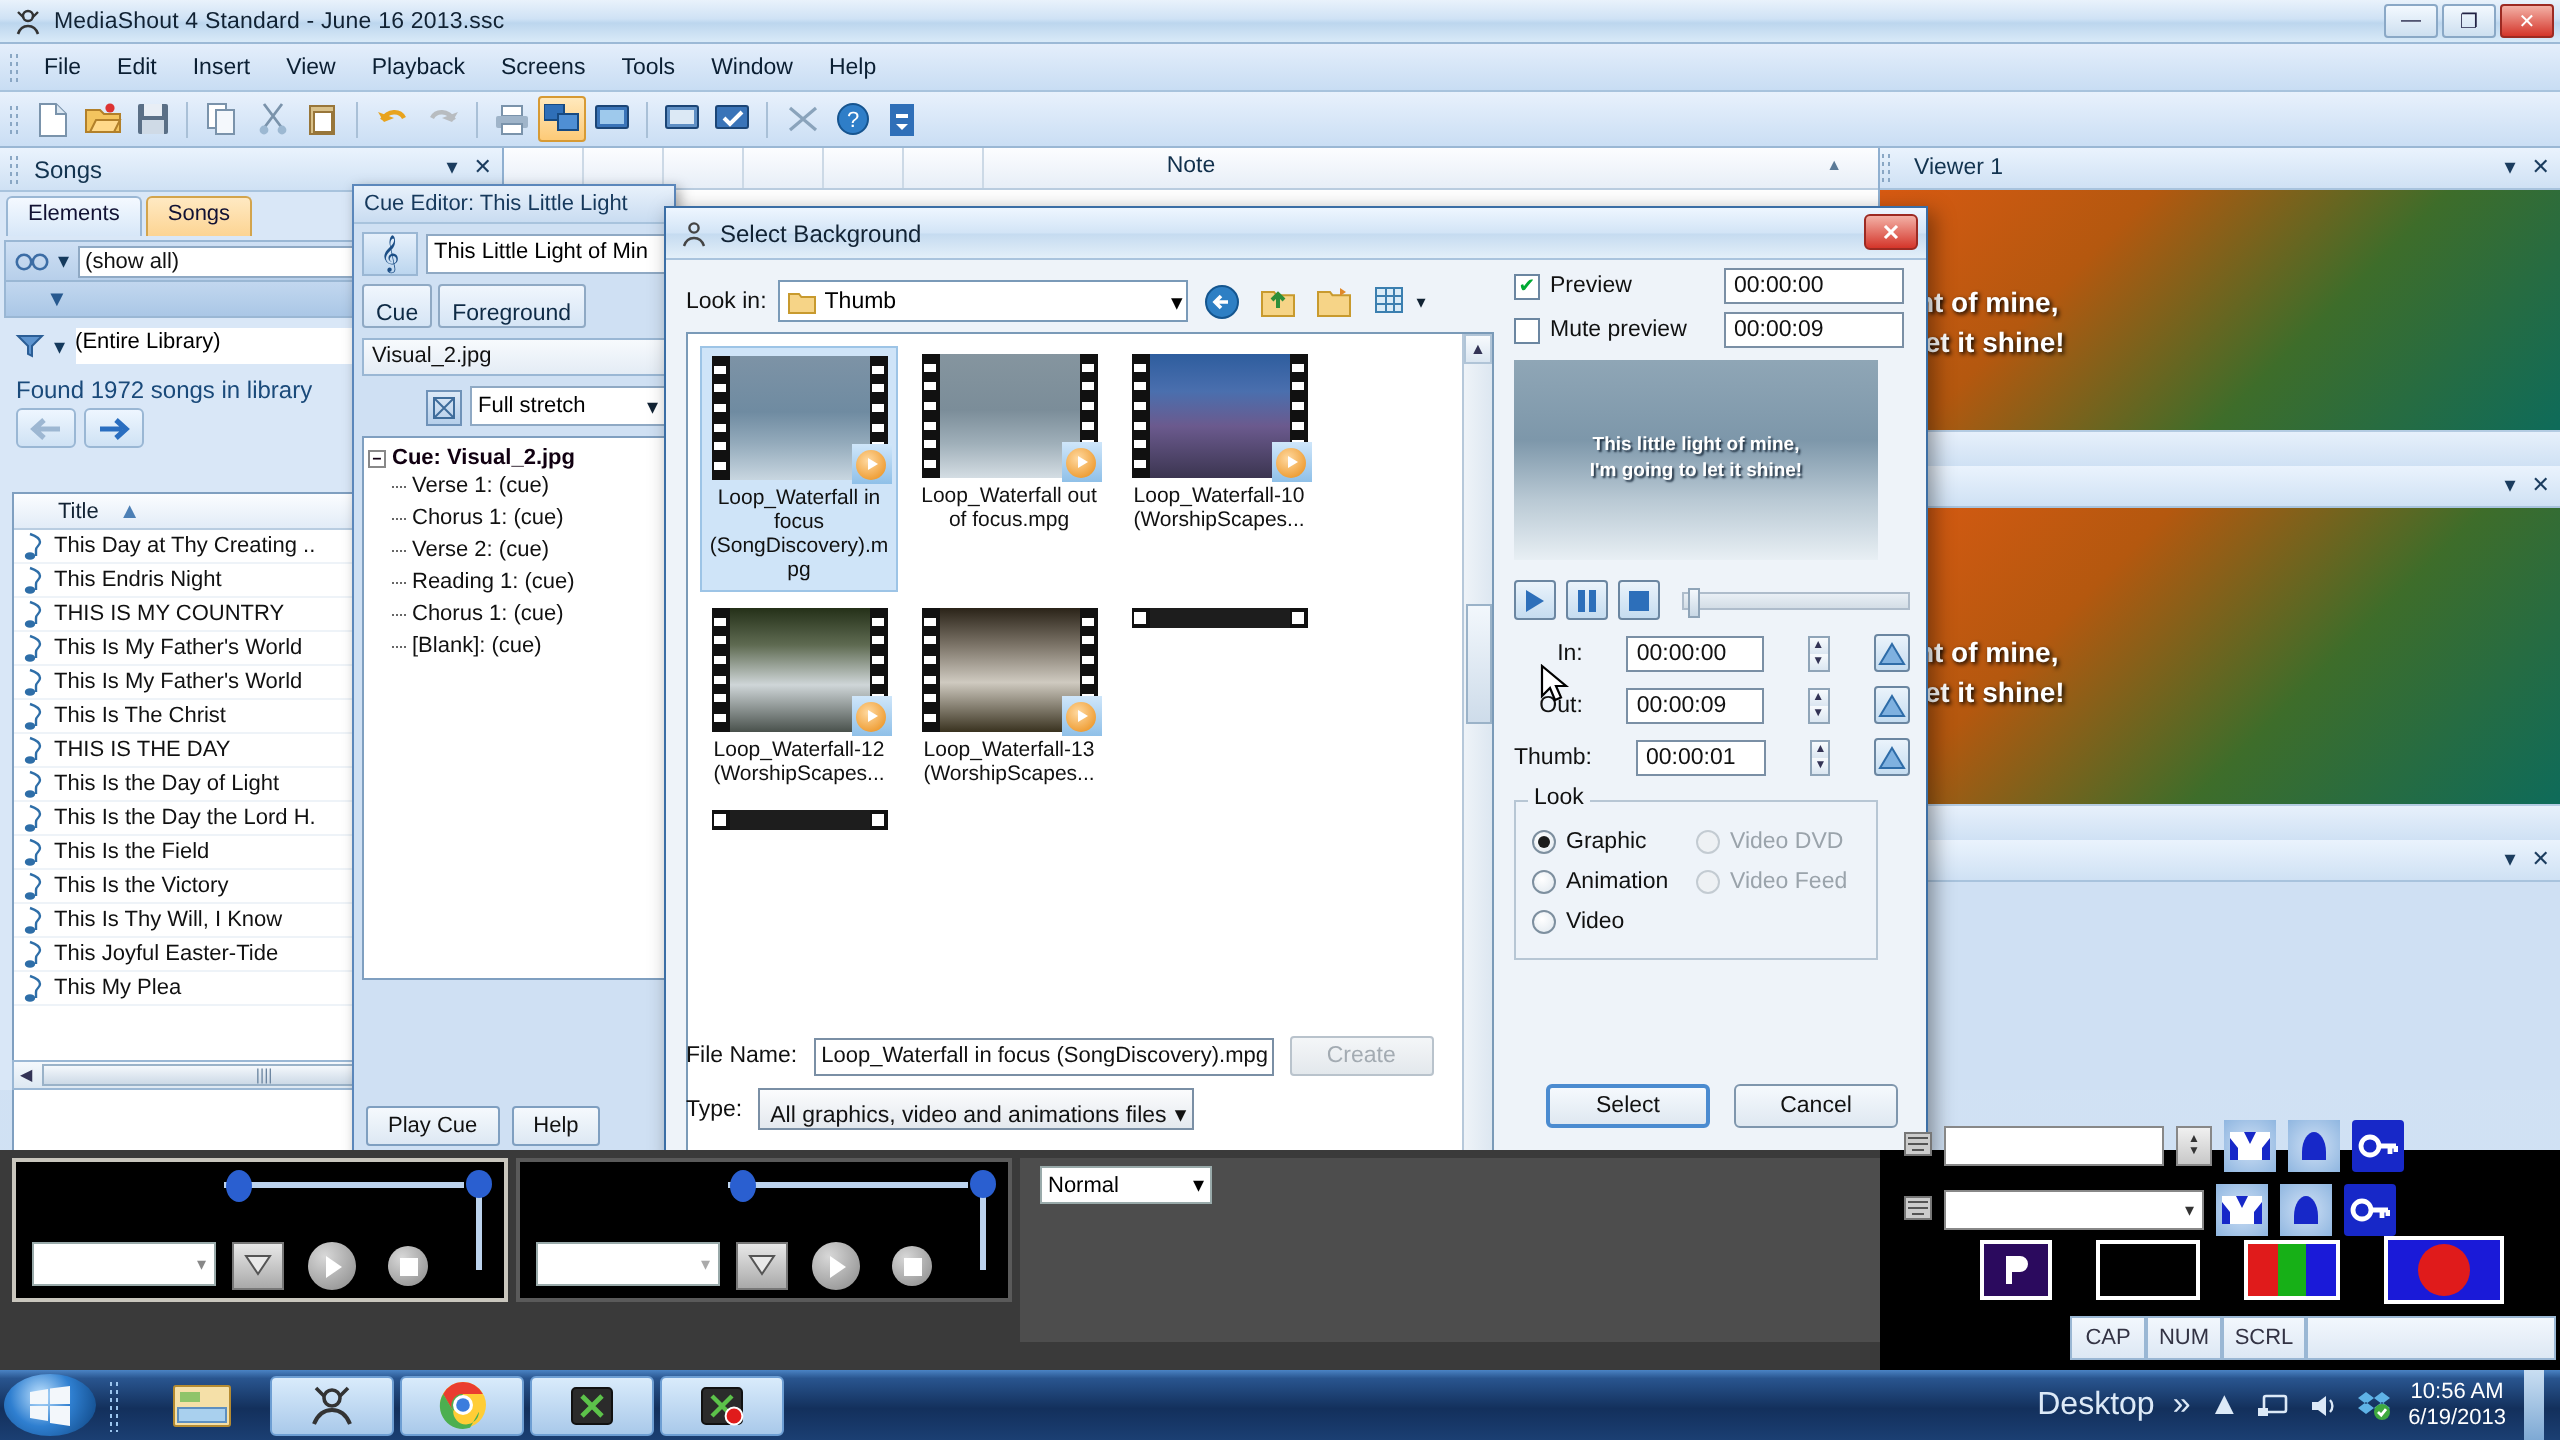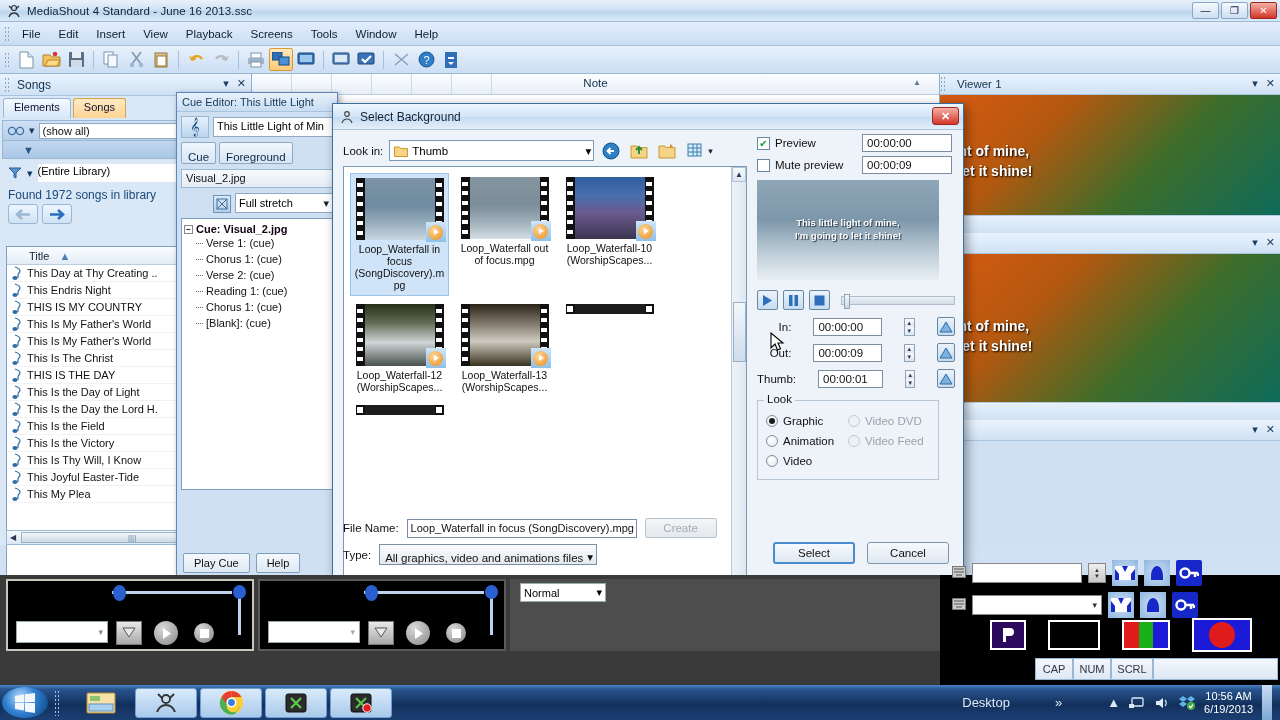--- a/index.html
+++ b/index.html
@@ -139,21 +139,21 @@
   .deck .slider-track { position:absolute; left:104px; top:10px; width:120px; height:3px; background:#bcd3ee;}
   .deck .slider-knob { position:absolute; top:4px; width:13px; height:16px; border-radius:50%; background:#2a5fd0;}
   .deck .vol-track { position:absolute; top:6px; width:3px; height:48px; background:#bcd3ee;}
   .deck .vol-knob { position:absolute; top:4px; width:13px; height:14px; border-radius:50%; background:#2a5fd0;}
   .deck .combo { position:absolute; left:8px; top:40px; width:92px; height:22px; background:#fff;
                  border:1px solid #9aa; display:flex; align-items:center; justify-content:flex-end; padding-right:4px;}
   .deck .dbtn { position:absolute; top:40px; width:26px; height:24px; background:linear-gradient(180deg,#e8e8e8,#a9a9a9);
                 border:1px solid #777; display:flex;align-items:center;justify-content:center;}
   .circ { position:absolute; top:40px; width:24px; height:24px; border-radius:50%;
           background:radial-gradient(circle at 35% 30%, #d8d8d8, #888); display:flex;align-items:center;justify-content:center;}
-  .mid-panel { position:absolute; left:510px; top:4px; width:430px; height:72px; background:#4d4d4d;}
+  .mid-panel { position:absolute; left:510px; top:4px; width:430px; height:92px; background:#4d4d4d;}
   .mid-panel .combo { position:absolute; left:10px; top:4px; width:86px; height:19px; background:#fff;
                       border:1px solid #9aa; font-size:11px; display:flex;align-items:center; padding-left:3px;}
   .right-dark { position:absolute; left:940px; top:0px; width:340px; height:110px; background:#000;}
 
   
   .rc-row { position:absolute; display:flex; align-items:center; gap:6px;}
   .icn-sq { width:26px;height:26px; display:flex;align-items:center;justify-content:center;
             background: radial-gradient(circle at 50% 50%, #cfe0f5 0%, #8fb6e0 100%); }
   .icn-key { width:26px;height:26px; background:#1728c8; display:flex;align-items:center;justify-content:center;
              color:#fff; font-size:15px; font-weight:bold; border-radius:2px;}
@@ -295,21 +295,21 @@
              background:linear-gradient(180deg,#4a83c4 0%, #29558f 12%, #13305c 55%, #1b3f73 100%);
              display:flex; align-items:center; }
   .start { width:46px;height:31px; margin-left:2px; border-radius:50%;
            background:radial-gradient(circle at 40% 35%, #bfe2ff 0%, #2f7fd0 45%, #0b3f7a 100%);
            display:flex;align-items:center;justify-content:center;}
   .tgrip { width:7px;height:26px; margin:0 6px;
            background-image: radial-gradient(#9cc6ef 35%, transparent 36%); background-size:3px 4px;}
   .tbtn3 { width:62px;height:30px; margin-left:3px; border:1px solid #6d9ed3; border-radius:3px;
            background:linear-gradient(180deg,#d9ebfb,#a9c9ea); display:flex;align-items:center;justify-content:center;}
   .tray { position:absolute; right:0; top:0; height:35px; display:flex; align-items:center; gap:9px; padding-right:8px;}
-  .tray .txt { color:#dce9f7; font-size:13px;margin-left:36px; }
+  .tray .txt { color:#dce9f7; font-size:16px; }
   .clock { color:#fff; font-size:11px; text-align:center; line-height:13px;}
   .showdesk { position:absolute; right:0; top:0; width:10px; height:35px; background:linear-gradient(180deg,#c9def2,#7ea9d4); }
 </style>
 </head>
 <body>
 
 <div class="app">
 
   <div class="titlebar">
     <svg class="tb-icon" viewBox="0 0 16 16">

